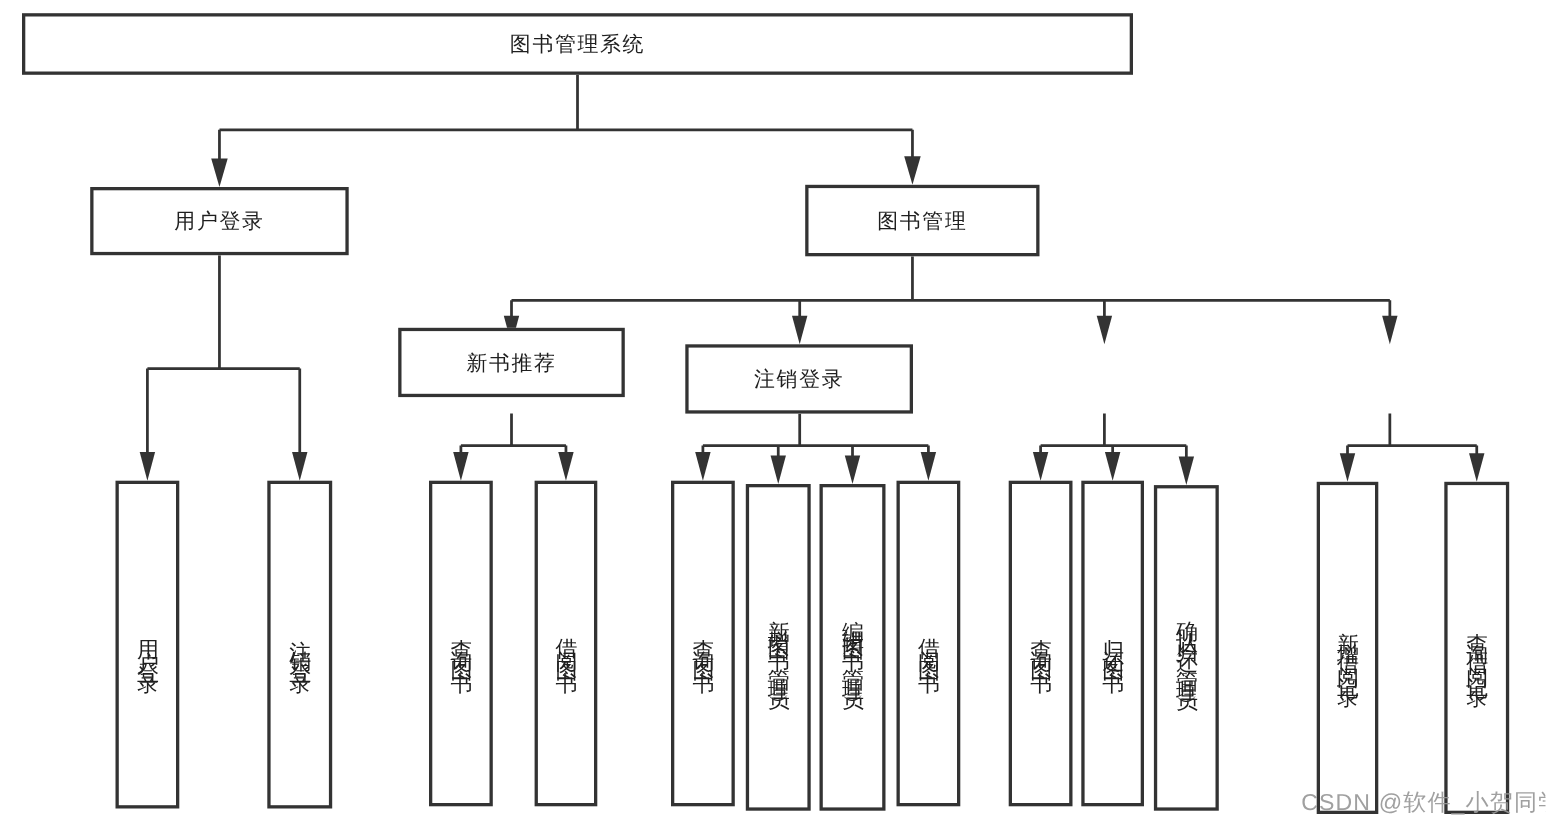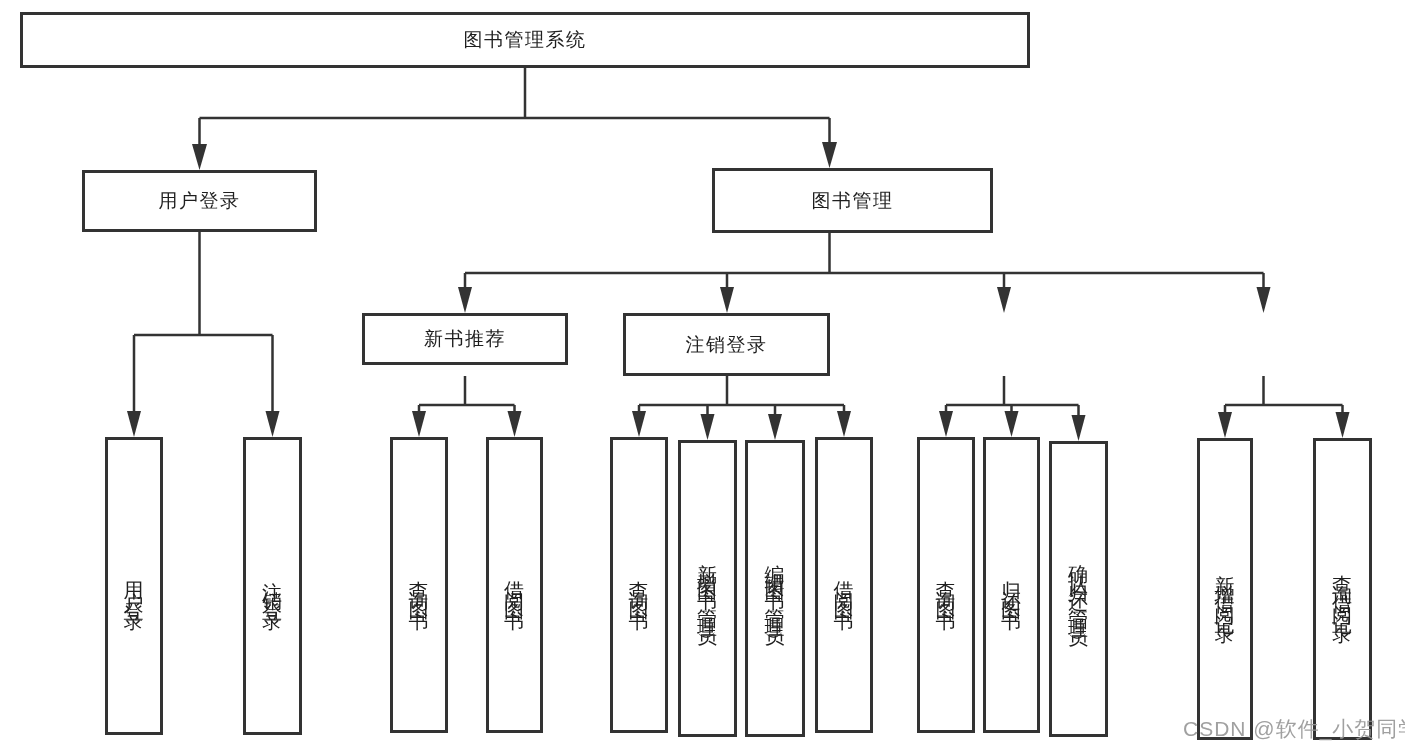--- a/index.html
+++ b/index.html
@@ -77,25 +77,25 @@
     </g>
   </svg>
 
   <div class="hnode" style="left:20px;top:12px;width:1010px;height:56px">
     <span>图书管理系统</span>
   </div>
 
   <div class="hnode" style="left:82px;top:170px;width:235px;height:62px">
     <span>用户登录</span>
   </div>
-  <div class="hnode" style="left:712px;top:168px;width:281px;height:65px">
+  <div class="hnode" style="left:732px;top:168px;width:213px;height:65px">
     <span>图书管理</span>
   </div>
 
-  <div class="hnode" style="left:362px;top:313px;width:206px;height:52px">
+  <div class="hnode" style="left:362px;top:298px;width:206px;height:63px">
     <span>新书推荐</span>
   </div>
   <div class="hnode" style="left:623px;top:313px;width:207px;height:63px">
     <span>注销登录</span>
   </div>
 
   <div class="vnode" style="left:105px;top:437px;width:58px;height:298px">
     <span>用户登录</span>
   </div>
   <div class="vnode" style="left:243px;top:437px;width:59px;height:298px">

